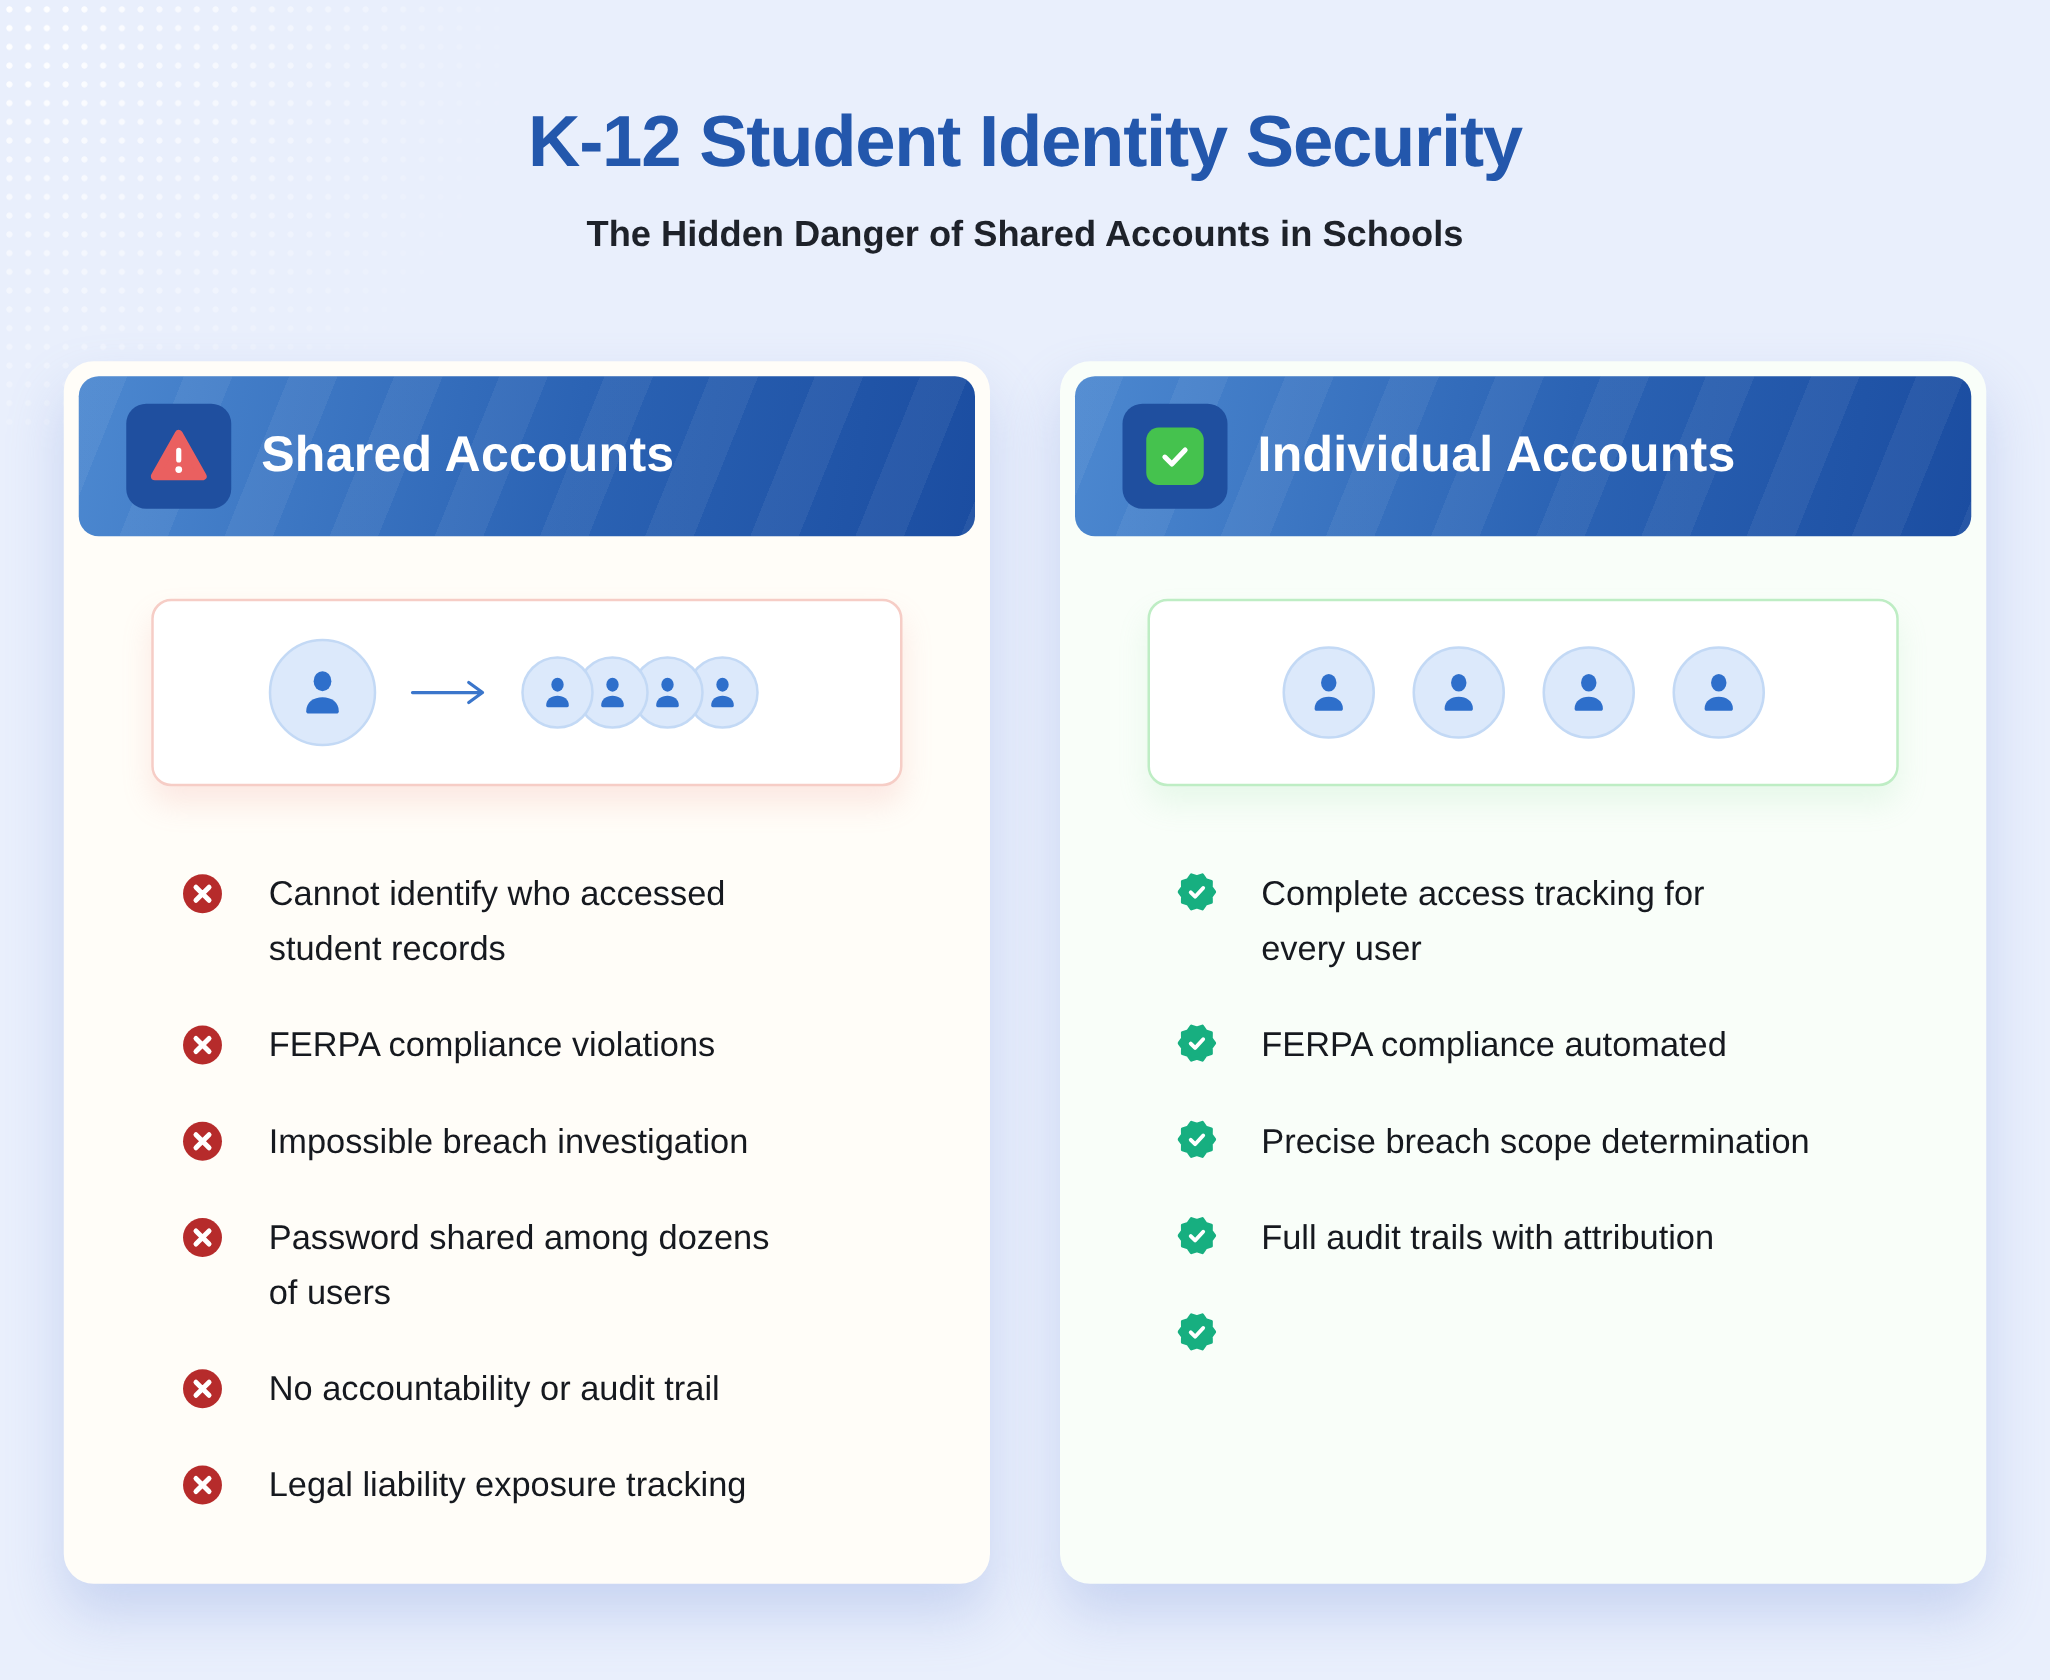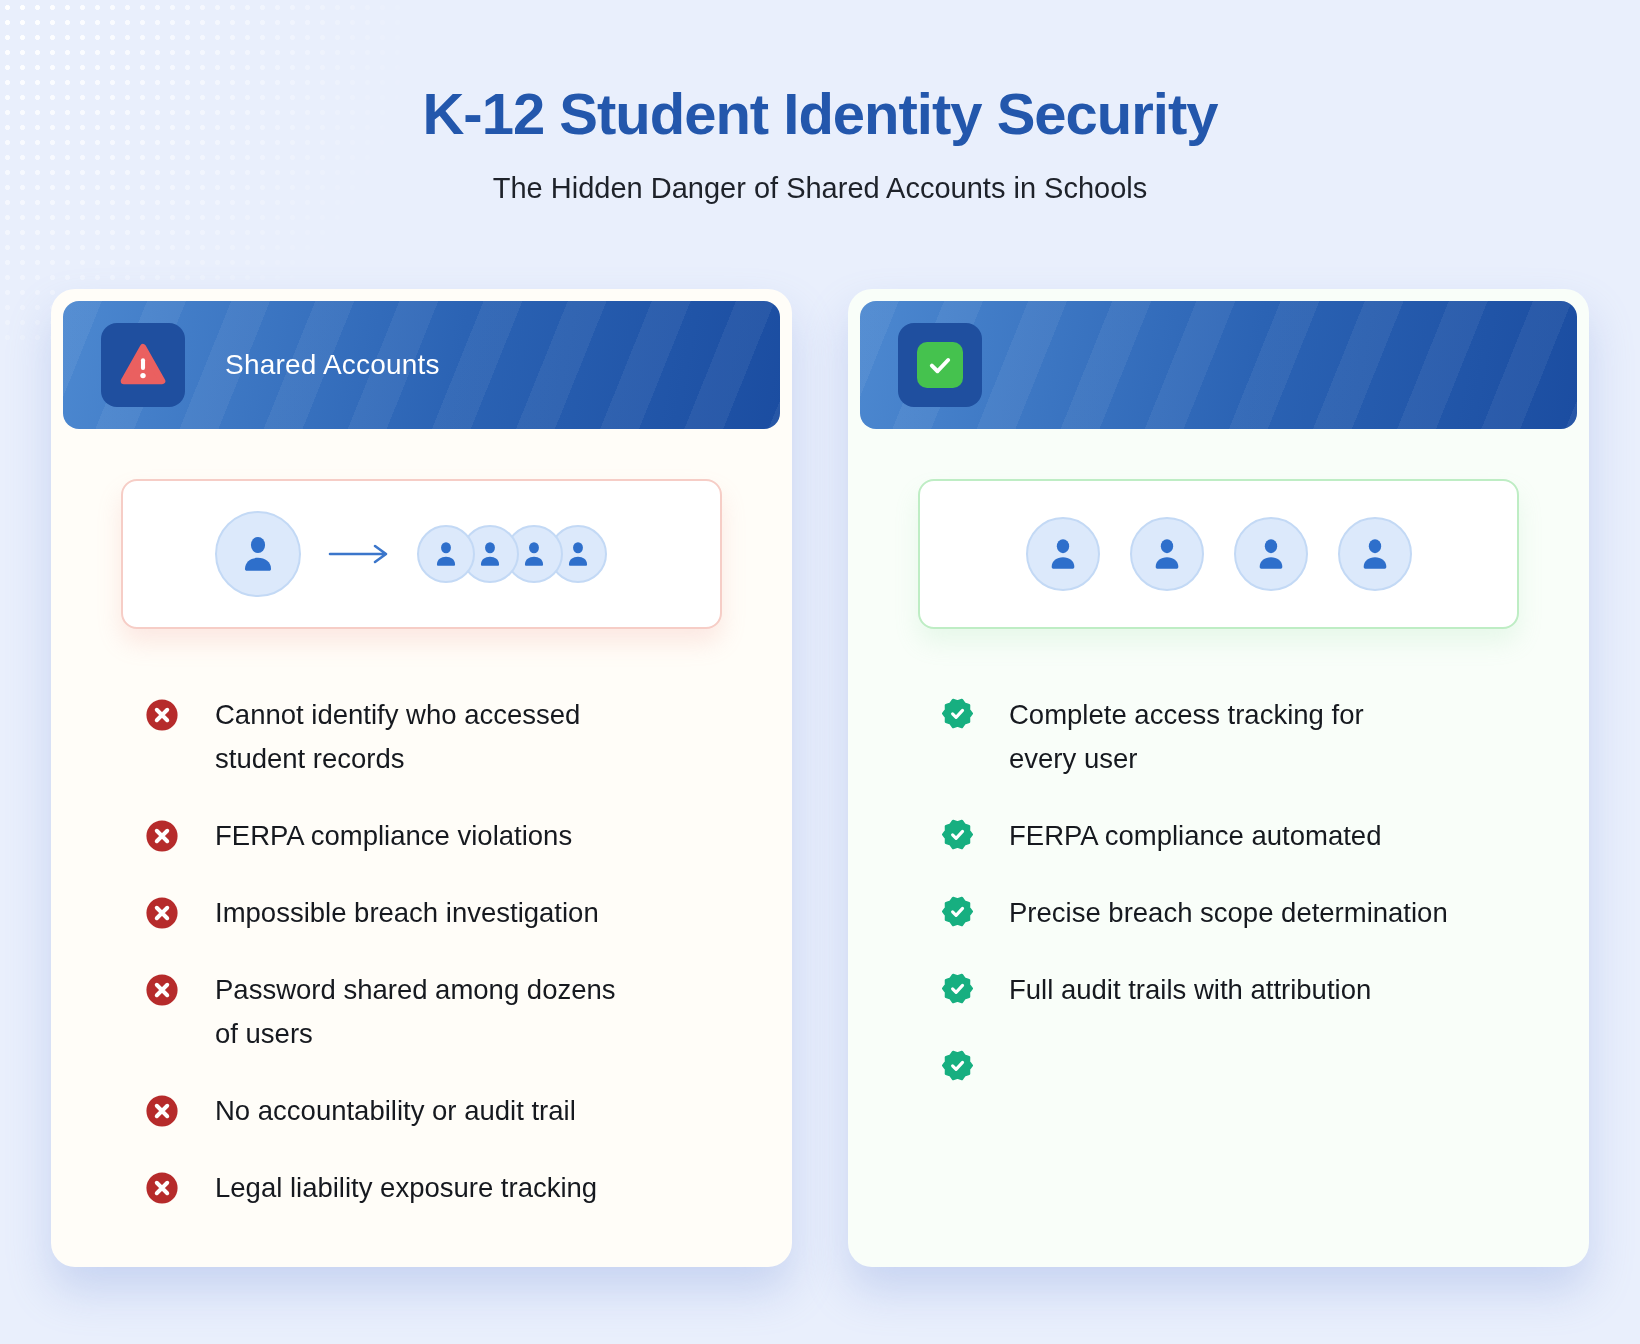--- a/index.html
+++ b/index.html
@@ -17,21 +17,21 @@
     -webkit-mask-image:radial-gradient(circle at 0 0, #000 0%, transparent 75%);
     mask-image:radial-gradient(circle at 0 0, #000 0%, transparent 75%);
     pointer-events:none;
   }
   header{ text-align:center; padding-top:82px; }
   h1{
     margin:0; font-size:58px; line-height:1.1; font-weight:800;
     letter-spacing:-1px; color:#2357AC;
   }
   .subtitle{
-    margin:26px 0 0 0; font-size:29px; color:#1E222A; font-weight:400;
+    margin:26px 0 0 0; font-size:29px; color:#1E222A; font-weight:700;
   }
   .cards{
     width:1538px; margin:84px auto 0 auto;
     display:flex; gap:56px;
   }
   .card{
     flex:1; height:978px; border-radius:24px; padding:12px;
     box-sizing:border-box; position:relative;
     box-shadow:0 24px 44px rgba(130,155,220,0.32);
   }
@@ -52,21 +52,21 @@
     width:84px; height:84px; border-radius:16px; background:#1F4F9F;
     display:flex; align-items:center; justify-content:center; flex:0 0 auto;
     position:relative; z-index:1;
   }
   .chip svg{ display:block; }
   .check-chip-inner{
     width:46px; height:46px; border-radius:10px; background:#45C24E;
     display:flex; align-items:center; justify-content:center;
   }
   .card-title{
-    margin:0 0 0 40px; color:#FFFFFF; font-size:28px; font-weight:400;
+    margin:0 0 0 24px; color:#FFFFFF; font-size:40px; font-weight:700;
     letter-spacing:0.2px; position:relative; z-index:1;
   }
   .card-body{ padding:0 58px; }
   .illus{
     margin-top:50px; height:146px; border-radius:16px; background:#FFFFFF;
     display:flex; align-items:center;
   }
   .illus-red{
     border:2px solid #F6CDC6;
     box-shadow:0 14px 24px rgba(240,150,140,0.20);
@@ -233,20 +233,21 @@
 
   <section class="card card-individual">
     <div class="card-header">
       <div class="chip">
         <span class="check-chip-inner">
           <svg width="30" height="30" viewBox="0 0 24 24">
             <path d="M5.5 12.5 L10 17 L18.5 8" fill="none" stroke="#FFFFFF" stroke-width="3.2" stroke-linecap="round" stroke-linejoin="round"></path>
           </svg>
         </span>
       </div>
+      <h2 class="card-title">Individual Accounts</h2>
     </div>
 
     <div class="card-body">
       <div class="illus illus-green">
         <div class="avatar avatar-md">
           <svg viewBox="0 0 24 24">
               <ellipse cx="12" cy="7.3" rx="3.7" ry="4.2" fill="currentColor"></ellipse>
               <path d="M5.2 19.8c0-3.7 3.1-5.8 6.8-5.8s6.8 2.1 6.8 5.8c0 .5-.4 1-1 1H6.2c-.6 0-1-.5-1-1z" fill="currentColor"></path>
             </svg>
         </div>

